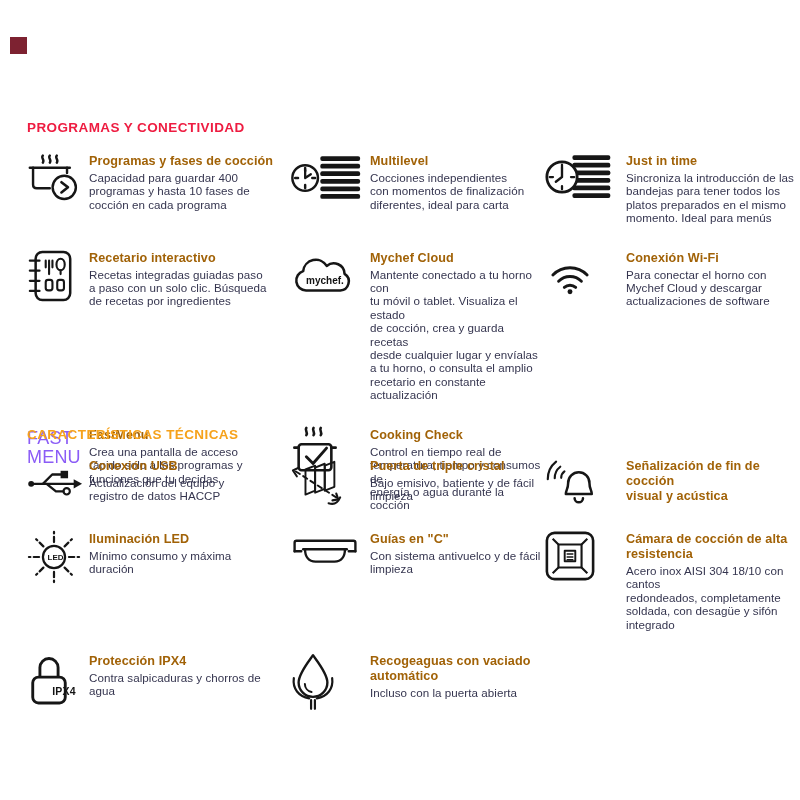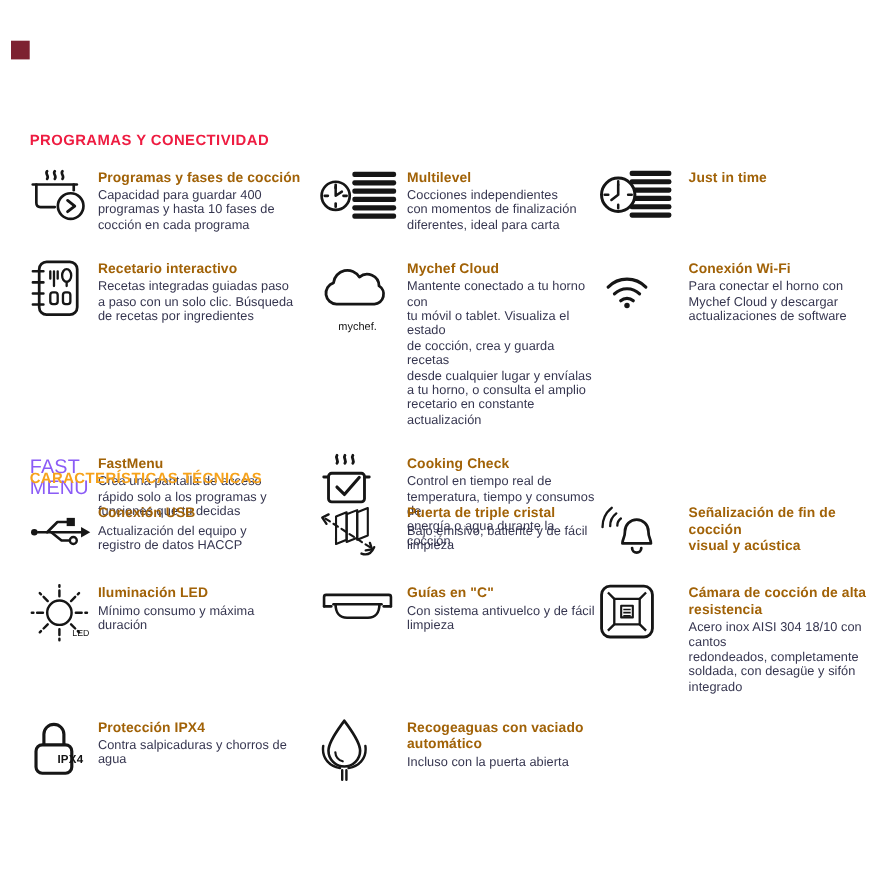--- a/index.html
+++ b/index.html
@@ -40,22 +40,22 @@
     white-space:pre-line;margin-top:2px;letter-spacing:.05px;
   }
   svg{display:block;}
   .overlay-label{
     position:absolute;color:#131313;text-align:center;
   }
   .fastmenu-text{
     font-size:18px;line-height:19px;font-weight:500;color:#8b5cf6;
     letter-spacing:.2px;padding-top:3px;
   }
-  .cloud-label{left:0;right:4px;top:23px;font-size:10px;font-weight:400;margin-top:31px;}
-  .led-label{left:35px;top:23px;width:23px;font-size:8px;font-weight:normal;margin-top:18px;}
+  .cloud-label{left:0;right:4px;top:23px;font-size:10px;font-weight:700;}
+  .led-label{left:17px;top:23px;width:23px;font-size:8px;font-weight:bold;}
   .ipx4-label{left:5px;top:33px;width:24px;font-size:10.5px;font-weight:600;letter-spacing:.2px;padding-left:20px;}
   .mt6{margin-top:6px;} .mt3{margin-top:3px;}
 </style>
 </head>
 <body>
 
 <div class="brand-square"></div>
 
 <div class="section-heading" id="heading-programas">PROGRAMAS Y CONECTIVIDAD</div>
 
@@ -115,20 +115,24 @@
           <rect x="30" y="35" width="40" height="5" rx="2"></rect>
           <rect x="30" y="43" width="40" height="5" rx="2"></rect>
         </g>
         <circle cx="19" cy="26" r="16" fill="#ffffff" stroke-width="2.9"></circle>
         <path d="M19 13v3.5M19 35.5V39M6 26h3.5M28.5 26H32" stroke-width="2.4"></path>
         <path d="M19 26V16.5M19 26l-6.5 5" stroke-width="2.5"></path>
       </svg>
     </div>
     <div class="txt">
       <div class="title">Just in time</div>
+      <div class="desc">Sincroniza la introducción de las
+bandejas para tener todos los
+platos preparados en el mismo
+momento. Ideal para menús</div>
     </div>
   </div>
 
   <div class="cell">
     <div class="icon-box">
       <svg width="48" height="54" viewBox="0 0 50 54" fill="none" stroke="#161616" stroke-width="2.6" stroke-linecap="round" stroke-linejoin="round">
         <rect x="9" y="2" width="36" height="50" rx="7"></rect>
         <path d="M3 11h10M3 21.5h10M3 32h10M3 42.5h10" stroke-width="2.4"></path>
         <path d="M19.5 11v7M23 11v7M26.5 11v7M23 18v7" stroke-width="2.2"></path>
         <rect x="19.5" y="31" width="7" height="11" rx="2.5" stroke-width="2.2"></rect>

